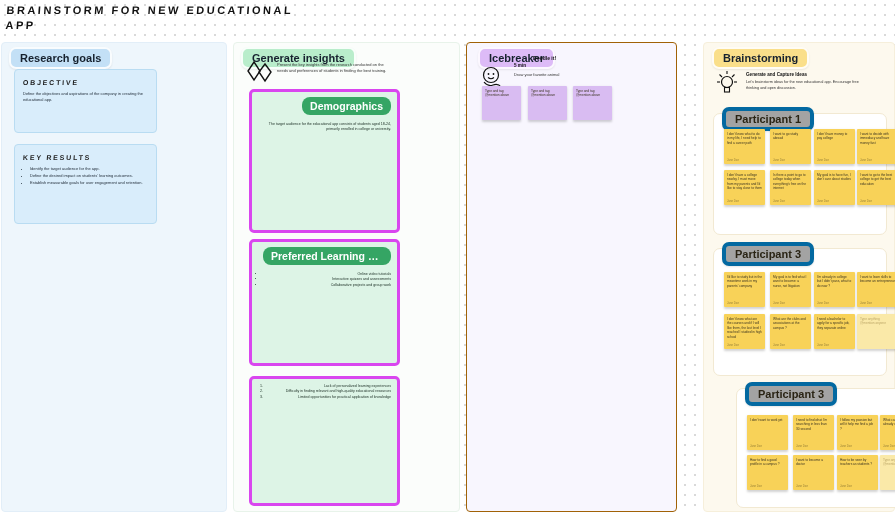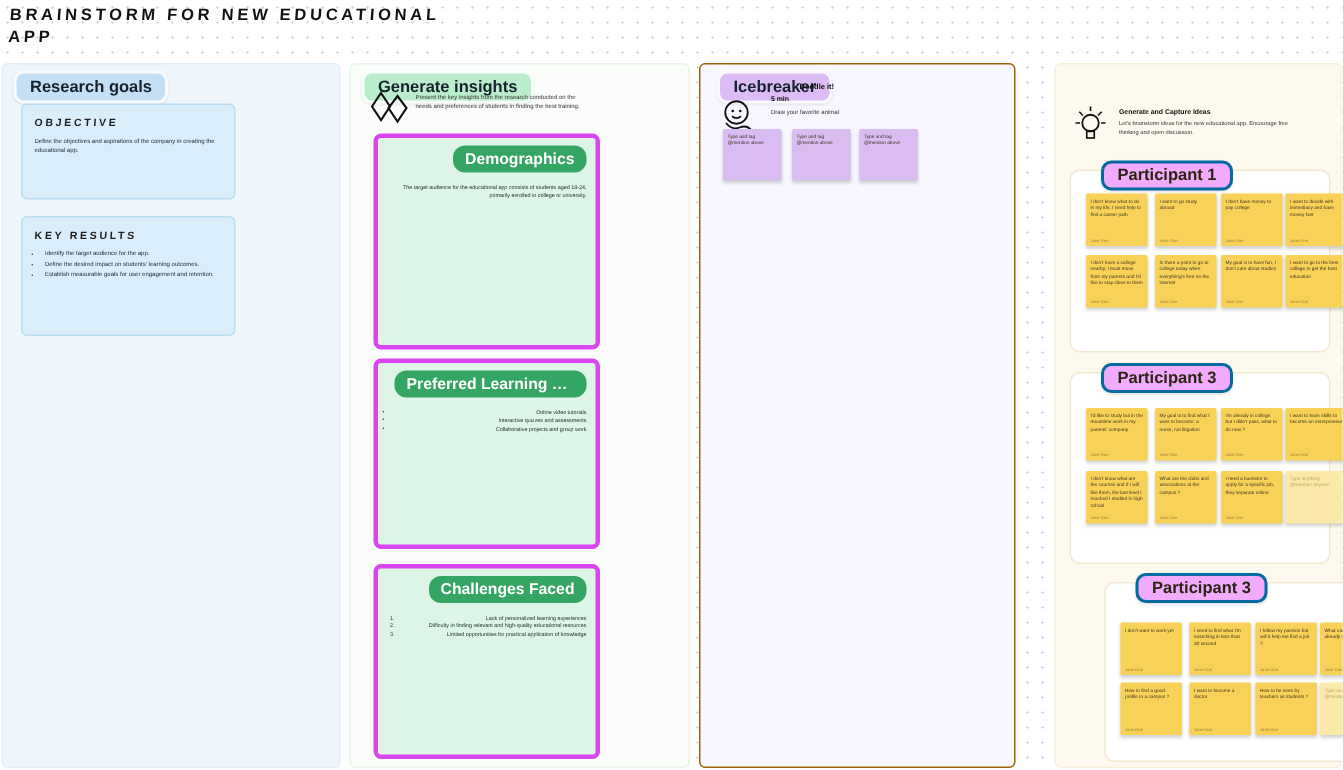--- a/index.html
+++ b/index.html
@@ -75,22 +75,22 @@
   .sticky-light  { background:#fae9a8; }
   .sticky .stext { font-size:3.2px; line-height:1.4; color:#3a3320; }
   .sticky-light .stext { color:#bda768; }
   .sticky .sauthor { position:absolute; left:3px; bottom:2px; font-size:2.8px; color:rgba(0,0,0,.40); }
   
   .participant-card {
     position:absolute; left:9px; width:174px;
     background:#ffffff; border:1px solid #f2e9d2; border-radius:7px;
   }
   .participant-pill {
-    display:inline-block; position:absolute; left:20px; top:-7px;
-    background:#f0abfc; border:2px solid #0369a1; border-radius:7px;
+    display:inline-block; position:absolute; left:8px; top:-7px;
+    background:#a3a3a3; border:4px solid #0369a1; border-radius:7px;
     font-size:11px; font-weight:700; color:#2a2415; padding:2px 9px;
     box-shadow:0 1px 2px rgba(0,0,0,.10); white-space:nowrap;
   }
   .icon-svg { position:absolute; }
 </style>
 </head>
 <body>
 
 <div class="abs board-title">
   <div>BRAINSTORM FOR NEW EDUCATIONAL</div>
@@ -132,21 +132,20 @@
   <div class="card-green" style="top:196px; height:127px;">
     <span class="card-green-pill">Preferred Learning Meth...</span>
     <ul class="green-list">
       <li>Online video tutorials</li>
       <li>Interactive quizzes and assessments</li>
       <li>Collaborative projects and group work</li>
     </ul>
   </div>
 
   <div class="card-green" style="top:333px; height:130px;">
-    <span class="card-green-pill">Challenges Faced</span>
     <ol class="green-list">
       <li>Lack of personalized learning experiences</li>
       <li>Difficulty in finding relevant and high-quality educational resources</li>
       <li>Limited opportunities for practical application of knowledge</li>
     </ol>
   </div>
 </div>
 
 <div class="abs panel panel-purple">
   <span class="sec-pill pill-purple" style="left:11px; top:4px;">Icebreaker</span>
@@ -167,20 +166,21 @@
   </div>
   <div class="sticky sticky-purple" style="left:61px; top:43px;">
     <div class="stext">Type and tag @mention above</div>
   </div>
   <div class="sticky sticky-purple" style="left:106px; top:43px;">
     <div class="stext">Type and tag @mention above</div>
   </div>
 </div>
 
 <div class="abs panel panel-yellow">
+  <span class="sec-pill pill-yellow" style="left:8px; top:4px;">Brainstorming</span>
 
   <svg class="icon-svg" style="left:10px; top:26px;" width="26" height="30" viewBox="0 0 26 30">
     <circle cx="13" cy="13" r="5.5" fill="none" stroke="#111" stroke-width="1.2"></circle>
     <rect x="10.5" y="18.5" width="5" height="4.5" fill="none" stroke="#111" stroke-width="1.1"></rect>
     <line x1="13" y1="2" x2="13" y2="5" stroke="#111" stroke-width="1.1"></line>
     <line x1="3" y1="13" x2="6" y2="13" stroke="#111" stroke-width="1.1"></line>
     <line x1="20" y1="13" x2="23" y2="13" stroke="#111" stroke-width="1.1"></line>
     <line x1="5.5" y1="5.5" x2="8" y2="8" stroke="#111" stroke-width="1.1"></line>
     <line x1="20.5" y1="5.5" x2="18" y2="8" stroke="#111" stroke-width="1.1"></line>
   </svg>

